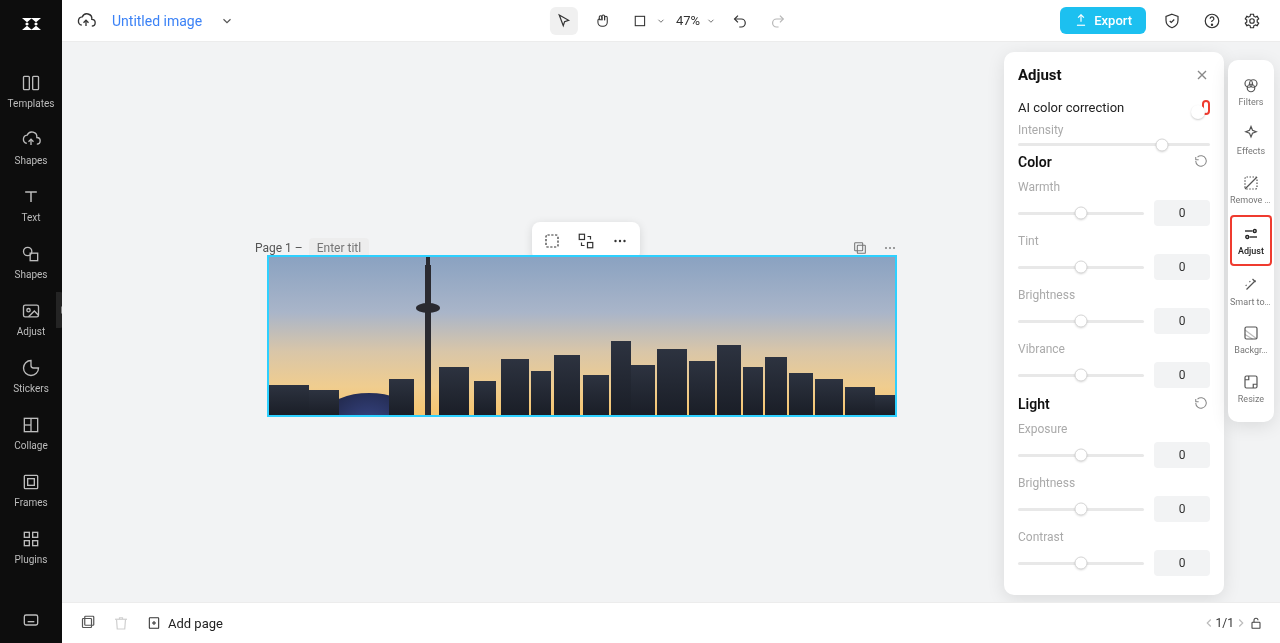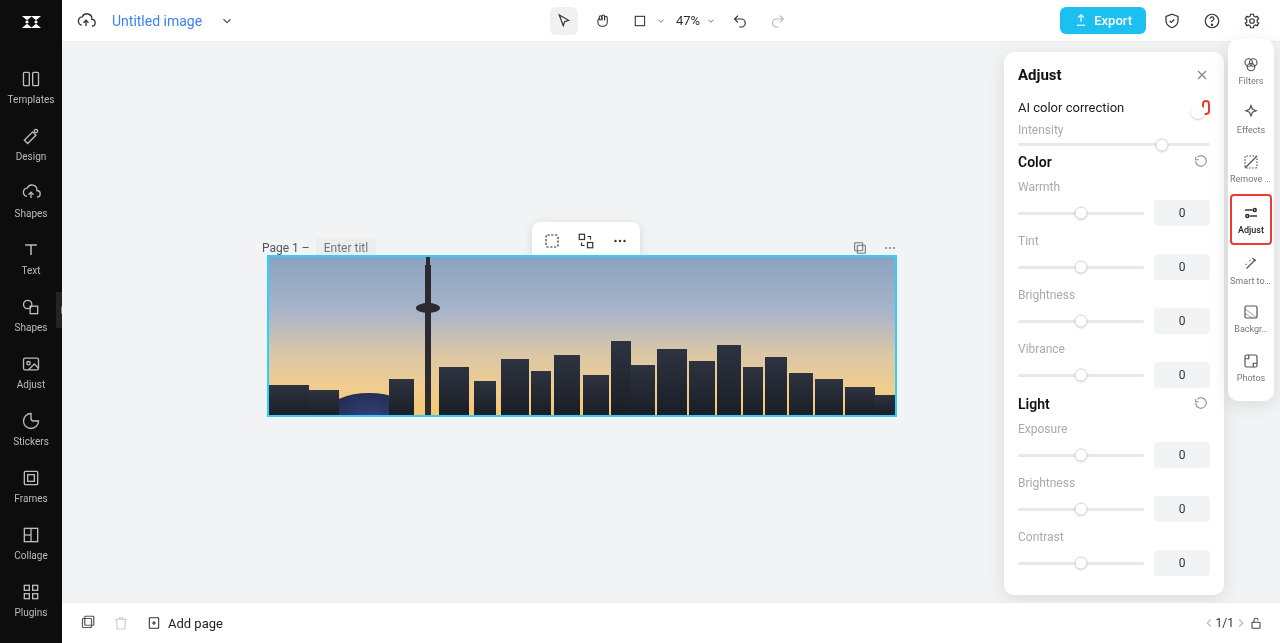--- a/index.html
+++ b/index.html
@@ -36,21 +36,21 @@
   .export-btn { background:#1cc0f0; color:#fff; border:none; border-radius:6px; padding:6px 14px; font-size:13px; font-weight:500; display:flex; align-items:center; gap:6px; cursor:pointer; }
 
   
   .canvas-area { position:absolute; left:62px; top:42px; right:0; bottom:41px; background:#f2f3f4; }
 
   
   .ctx-toolbar { position:absolute; left:470px; top:180px; background:#fff; border-radius:8px; box-shadow:0 2px 10px rgba(0,0,0,0.12); display:flex; align-items:center; padding:4px; gap:2px; }
   .ctx-toolbar .ctx-btn { width:32px; height:30px; display:flex; align-items:center; justify-content:center; border-radius:6px; cursor:pointer; }
 
   
-  .page-row { position:absolute; left:200px; top:196px; display:flex; align-items:center; gap:6px; font-size:12px; color:#555; }
+  .page-row { position:absolute; left:193px; top:196px; display:flex; align-items:center; gap:6px; font-size:12px; color:#555; }
   .page-row .title-input { background:#ededed; border:none; border-radius:4px; padding:3px 8px; font-size:12px; color:#999; width:60px; }
   .page-row-right { position:absolute; left:788px; top:196px; display:flex; align-items:center; gap:10px; }
   .page-row-right .pg-btn { width:20px; height:20px; display:flex; align-items:center; justify-content:center; cursor:pointer; }
 
   
   .canvas-frame { position:absolute; left:205px; top:213px; width:630px; height:162px; border:2px solid #2dd0ff; background:#000; overflow:hidden; }
   .sky { position:absolute; inset:0; background: linear-gradient(180deg, #8aa2c1 0%, #a9b5c9 35%, #d9c6a8 60%, #f0cd8f 82%, #f7c66f 100%); }
   .tower { position:absolute; left:156px; bottom:0; width:6px; height:150px; background:#2a2a30; }
   .tower::before { content:""; position:absolute; left:-9px; top:38px; width:24px; height:10px; background:#2a2a30; border-radius:50%; }
   .tower::after { content:""; position:absolute; left:1px; top:-10px; width:4px; height:14px; background:#2a2a30; }
@@ -73,21 +73,21 @@
   .slider-row { display:flex; align-items:center; gap:10px; margin-bottom:8px; }
   .slider-track { flex:1; height:3px; background:#e8e8e8; border-radius:2px; position:relative; }
   .slider-knob { position:absolute; top:50%; transform:translate(-50%,-50%); width:13px; height:13px; border-radius:50%; background:#fff; border:1px solid #d6d6d6; box-shadow:0 1px 2px rgba(0,0,0,.12); }
   .val-box { width:56px; height:26px; border-radius:4px; background:#f2f3f4; display:flex; align-items:center; justify-content:center; font-size:12px; color:#333; }
 
   .section-hdr { display:flex; align-items:center; justify-content:space-between; margin-top:6px; margin-bottom:10px; }
   .section-hdr .name { font-size:14px; font-weight:600; color:#111; }
   .reset-btn { width:16px; height:16px; cursor:pointer; color:#888; }
 
   
-  .right-rail { position:absolute; right:6px; top:39px; width:46px; background:#fff; border-radius:10px; box-shadow:0 4px 18px rgba(0,0,0,0.10); padding:8px 0 10px; display:flex; flex-direction:column; align-items:center; gap:2px; }
+  .right-rail { position:absolute; right:6px; top:60px; width:46px; background:#fff; border-radius:10px; box-shadow:0 4px 18px rgba(0,0,0,0.10); padding:8px 0 10px; display:flex; flex-direction:column; align-items:center; gap:2px; }
   .right-rail .r-item { width:42px; display:flex; flex-direction:column; align-items:center; gap:3px; padding:7px 0; cursor:pointer; border-radius:6px; }
   .right-rail .r-item.highlight { border:2px solid #ef3b2f; border-radius:4px; }
   .right-rail .r-icon { width:20px; height:20px; display:flex; align-items:center; justify-content:center; color:#555; }
   .right-rail .r-label { font-size:9px; color:#777; text-align:center; line-height:1.1; white-space:nowrap; overflow:hidden; text-overflow:ellipsis; max-width:42px; }
 
   
   .bottom-bar { position:absolute; left:62px; right:0; bottom:0; height:41px; background:#fff; border-top:1px solid #ececec; display:flex; align-items:center; padding:0 16px; gap:14px; }
   .bottom-bar .bb-left { display:flex; align-items:center; gap:16px; }
   .bottom-bar .add-page { display:flex; align-items:center; gap:6px; font-size:13px; color:#222; cursor:pointer; }
   .bottom-bar .bb-right { margin-left:auto; display:flex; align-items:center; gap:0; }
@@ -115,29 +115,20 @@
         <svg width="20" height="20" viewBox="0 0 24 24" fill="none" stroke="#bcbcbc" stroke-width="1.6">
           <rect x="3" y="4" width="7" height="16" rx="1"></rect>
           <rect x="14" y="4" width="7" height="16" rx="1"></rect>
         </svg>
       </span>
     <span class="rail-label">Templates</span>
   </div>
   <div class="rail-item">
     <span class="rail-icon">
         <svg width="20" height="20" viewBox="0 0 24 24" fill="none" stroke="#bcbcbc" stroke-width="1.6">
-          <path d="M4 20 L14 10 L18 14 L8 24z" transform="translate(0 -3)"></path>
-          <circle cx="18" cy="6" r="2"></circle>
-        </svg>
-      </span>
-    <span class="rail-label">Design</span>
-  </div>
-  <div class="rail-item">
-    <span class="rail-icon">
-        <svg width="20" height="20" viewBox="0 0 24 24" fill="none" stroke="#bcbcbc" stroke-width="1.6">
           <path d="M7 16a5 5 0 0 1 .5-9.9A6 6 0 0 1 19 9a4 4 0 0 1 0 8"></path>
           <path d="M12 12v6"></path>
           <path d="M9 14l3-3 3 3"></path>
         </svg>
       </span>
     <span class="rail-label">Shapes</span>
   </div>
   <div class="rail-item">
     <span class="rail-icon">
         <svg width="20" height="20" viewBox="0 0 24 24" fill="none" stroke="#bcbcbc" stroke-width="1.8">
@@ -170,35 +161,35 @@
     <span class="rail-icon">
         <svg width="20" height="20" viewBox="0 0 24 24" fill="none" stroke="#bcbcbc" stroke-width="1.6">
           <path d="M12 3a9 9 0 1 0 9 9h-6a3 3 0 0 1-3-3V3z"></path>
         </svg>
       </span>
     <span class="rail-label">Stickers</span>
   </div>
   <div class="rail-item">
     <span class="rail-icon">
         <svg width="20" height="20" viewBox="0 0 24 24" fill="none" stroke="#bcbcbc" stroke-width="1.6">
-          <rect x="4" y="4" width="16" height="16" rx="1"></rect>
-          <rect x="8" y="8" width="8" height="8"></rect>
-        </svg>
-      </span>
-    <span class="rail-label">Frames</span>
-  </div>
-  <div class="rail-item">
-    <span class="rail-icon">
-        <svg width="20" height="20" viewBox="0 0 24 24" fill="none" stroke="#bcbcbc" stroke-width="1.6">
           <rect x="4" y="4" width="16" height="16"></rect>
           <path d="M12 4v16"></path>
           <path d="M4 12h8"></path>
         </svg>
       </span>
     <span class="rail-label">Collage</span>
+  </div>
+  <div class="rail-item">
+    <span class="rail-icon">
+        <svg width="20" height="20" viewBox="0 0 24 24" fill="none" stroke="#bcbcbc" stroke-width="1.6">
+          <rect x="4" y="4" width="16" height="16" rx="1"></rect>
+          <rect x="8" y="8" width="8" height="8"></rect>
+        </svg>
+      </span>
+    <span class="rail-label">Frames</span>
   </div>
   <div class="rail-item">
     <span class="rail-icon">
         <svg width="20" height="20" viewBox="0 0 24 24" fill="none" stroke="#bcbcbc" stroke-width="1.6">
           <rect x="4" y="4" width="6" height="6"></rect>
           <rect x="14" y="4" width="6" height="6"></rect>
           <rect x="4" y="14" width="6" height="6"></rect>
           <rect x="14" y="14" width="6" height="6"></rect>
         </svg>
       </span>
@@ -541,21 +532,21 @@
     <span class="r-label">Backgr…</span>
   </div>
   <div class="r-item">
     <span class="r-icon">
         <svg width="18" height="18" viewBox="0 0 24 24" fill="none" stroke="#555" stroke-width="1.6">
           <rect x="4" y="4" width="16" height="16" rx="2"></rect>
           <path d="M9 4v5H4"></path>
           <path d="M15 20v-5h5"></path>
         </svg>
       </span>
-    <span class="r-label">Photos</span>
+    <span class="r-label">Resize</span>
   </div>
 </div>
 
 <div class="bottom-bar">
   <div class="bb-left">
     <span class="bb-icon">
         <svg width="18" height="18" viewBox="0 0 24 24" fill="none" stroke="#555" stroke-width="1.6">
           <rect x="6" y="6" width="12" height="12" rx="1"></rect>
           <rect x="9" y="3" width="12" height="12" rx="1"></rect>
         </svg>

